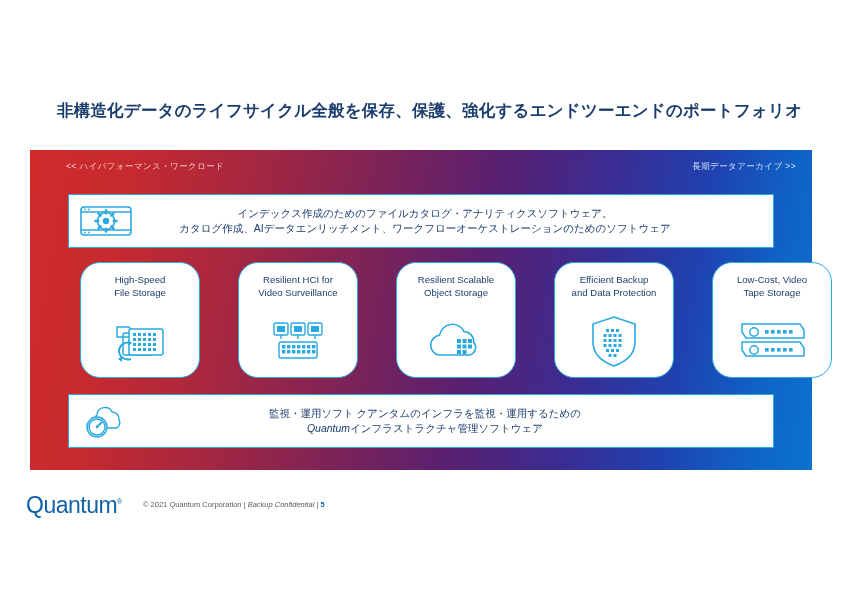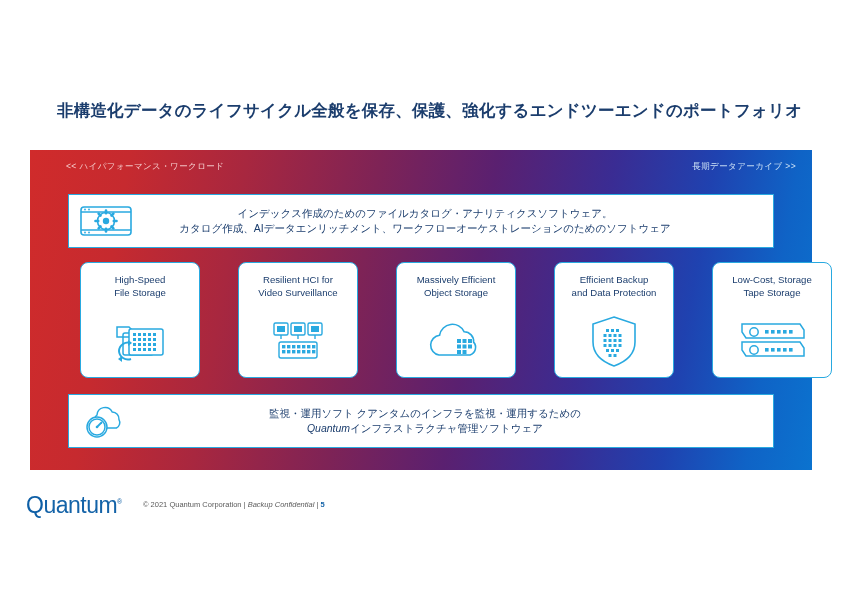--- a/index.html
+++ b/index.html
@@ -98,21 +98,21 @@
   .ital { font-style: italic; }
 
   
   .col-card {
     position: absolute;
     top: 112px;
     width: 120px;
     height: 116px;
     background: #ffffff;
     border: 1.6px solid #29a9e0;
-    border-radius: 8px;
+    border-radius: 20px;
     box-sizing: border-box;
     display: flex;
     flex-direction: column;
     align-items: center;
   }
   .col-card .cc-title {
     margin-top: 11px;
     font-size: 9.6px;
     color: #1b3d6d;
     text-align: center;
@@ -274,21 +274,21 @@
           <rect x="37" y="37" width="3.4" height="3.4"></rect>
             <rect x="42" y="37" width="3.4" height="3.4"></rect>
           <rect x="47" y="37" width="3.4" height="3.4"></rect>
         </g>
       </svg>
     </div>
   </div>
 
   <div class="col-card c2">
     <div class="cc-title">
-      <span>Massively Efficient</span><br>
+      <span>Resilient Scalable</span><br>
       <span>Object Storage</span>
     </div>
     <div class="cc-icon">
       <svg width="70" height="54" viewBox="0 0 70 54" fill="none" stroke="#29a9e0" stroke-width="1.6">
         <path d="M18 41 a10 10 0 0 1 0.6 -19.8 a13 13 0 0 1 24.6 -3.4 a9.5 9.5 0 0 1 9.4 10.3 a8 8 0 0 1 -3.6 12.9 z"></path>
         <g fill="#29a9e0" stroke="none">
           <rect x="36" y="25" width="4" height="4"></rect>
             <rect x="41.5" y="25" width="4" height="4"></rect>
           <rect x="47" y="25" width="4" height="4"></rect>
           <rect x="36" y="30.5" width="4" height="4"></rect>
@@ -330,21 +330,21 @@
             <rect x="29" y="37" width="3" height="3"></rect>
           <rect x="21.5" y="42" width="3" height="3"></rect>
             <rect x="26.5" y="42" width="3" height="3"></rect>
         </g>
       </svg>
     </div>
   </div>
 
   <div class="col-card c4">
     <div class="cc-title">
-      <span>Low-Cost, Storage</span><br>
+      <span>Low-Cost, Video</span><br>
       <span>Tape Storage</span>
     </div>
     <div class="cc-icon">
       <svg width="76" height="50" viewBox="0 0 76 50" fill="none" stroke="#29a9e0" stroke-width="1.5">
         <path d="M8 8 h58 l4 6 v8 h-58 l-4 -6 z"></path>
         <path d="M8 26 h58 l4 6 v8 h-58 l-4 -6 z"></path>
         <circle cx="20" cy="16" r="4.2"></circle>
         <circle cx="20" cy="34" r="4.2"></circle>
         <g fill="#29a9e0" stroke="none">
           <rect x="31" y="14" width="3.6" height="3.6"></rect>

